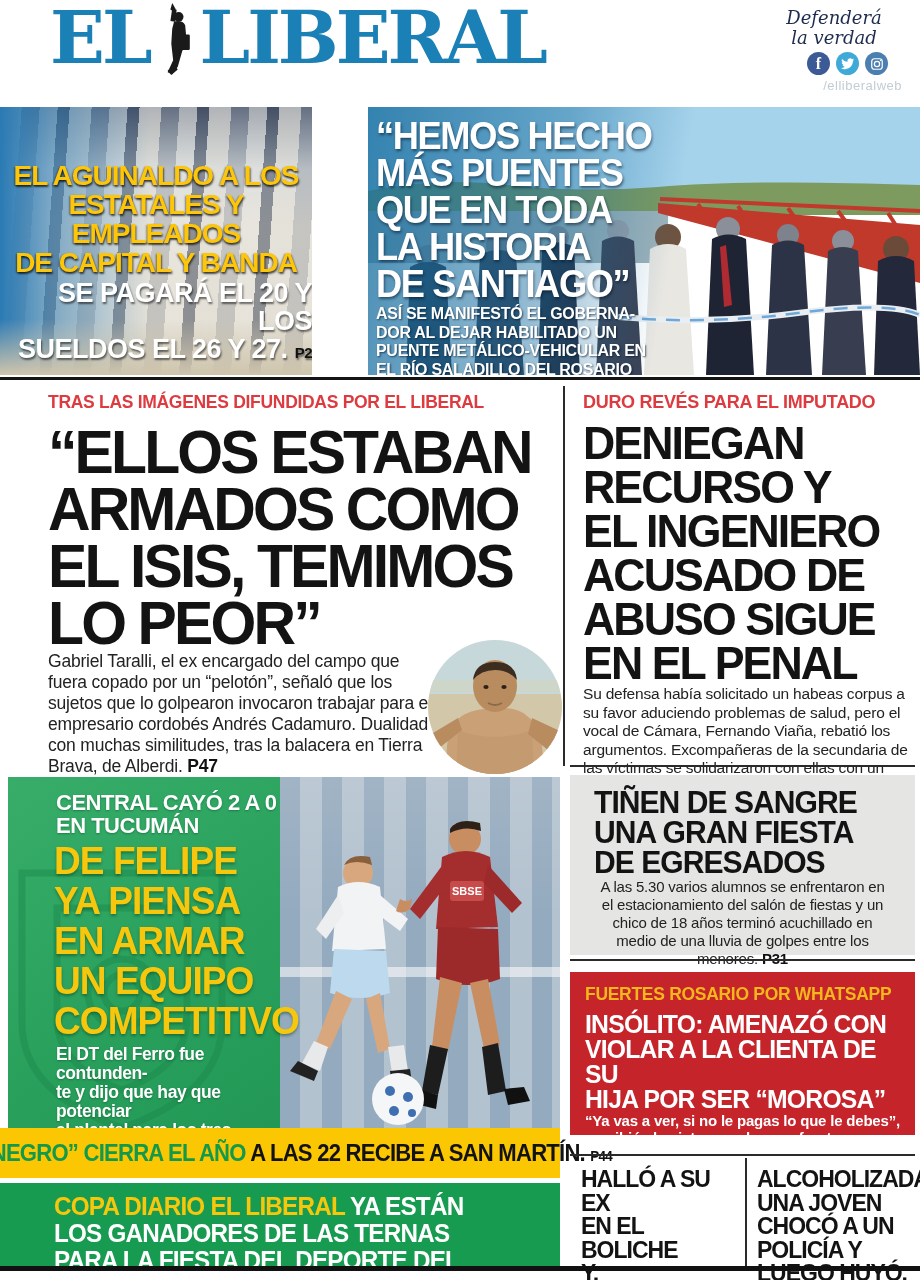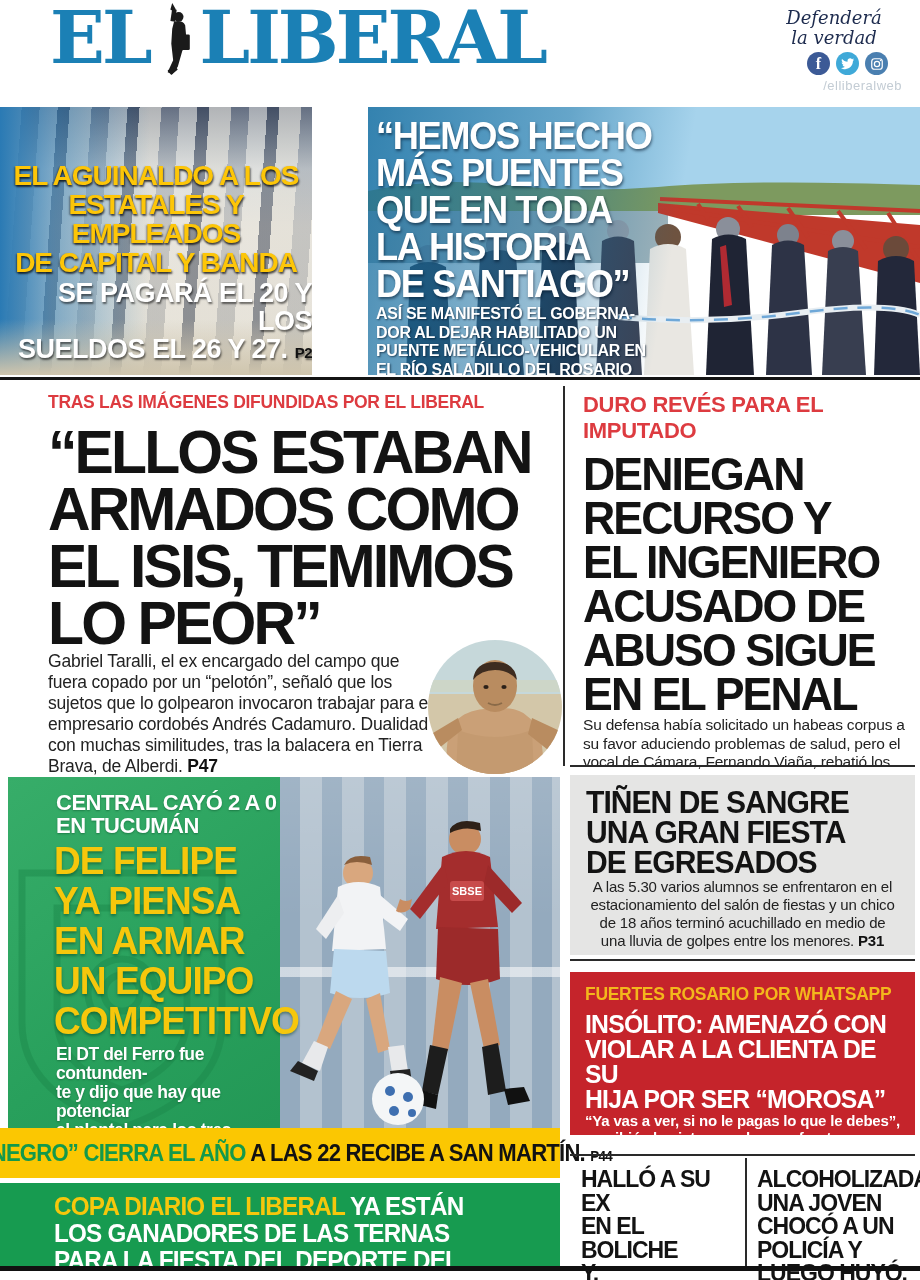--- a/index.html
+++ b/index.html
@@ -59,21 +59,21 @@
   .main-left{left:48px;top:392px;width:512px;}
   .main-left .kicker{font-size:17.5px;}
   .main-left .hl{margin-top:10px;font-size:62px;line-height:57px;letter-spacing:-3px;
                  transform:scaleX(.95);transform-origin:0 0;}
   .main-left .body{margin-top:12px;width:388px;font-size:17.5px;line-height:21px;color:#222;letter-spacing:-0.2px;}
   .pg{font-weight:bold;color:#111;}
   .man-circle{left:428px;top:640px;width:134px;height:134px;border-radius:50%;overflow:hidden;
               background:linear-gradient(180deg,#c6d8da 0 40%,#d3c7a9 40% 100%);}
   .col-rule{left:563px;top:386px;width:2px;height:380px;background:#2a2a2a;}
   .main-right{left:583px;top:392px;width:332px;}
-  .main-right .kicker{font-size:22px;}
+  .main-right .kicker{font-size:18px;}
   .main-right .hl{margin-top:8px;font-size:47px;line-height:44px;letter-spacing:-2px;
                   transform:scaleX(.95);transform-origin:0 0;}
   .main-right .body{margin-top:10px;font-size:15.5px;line-height:18.5px;color:#222;letter-spacing:-0.2px;}
   .rule-h{background:#2a2a2a;height:2px;}
 
   
   .sports{left:8px;top:777px;width:552px;height:351px;overflow:hidden;
           background:linear-gradient(145deg,#37ad69 0,#28a05c 45%,#1e9050 100%);}
   .sports .shield{position:absolute;left:-6px;top:66px;opacity:.5;}
   .pitch{position:absolute;left:272px;top:0;width:280px;height:100%;
@@ -85,21 +85,21 @@
   .pitch svg{position:absolute;inset:0;}
   .sports-kicker{left:48px;top:14px;color:#fff;font-weight:bold;font-size:22px;line-height:23px;
                  letter-spacing:-0.5px;text-shadow:0 1px 2px rgba(0,60,30,.4);z-index:3;}
   .sports-hl{left:46px;top:64px;color:#f6c70c;font-weight:bold;font-size:39px;line-height:40px;
              letter-spacing:-1px;transform:scaleX(.95);transform-origin:0 0;
              text-shadow:0 2px 3px rgba(0,60,30,.45);z-index:3;}
   .sports-body{left:48px;top:268px;width:238px;color:#fff;font-weight:bold;font-size:17.5px;line-height:19px;
                letter-spacing:-0.4px;text-shadow:0 1px 2px rgba(0,60,30,.4);z-index:3;}
 
   
-  .graybox{left:570px;top:775px;width:345px;height:180px;background:#e5e5e4;box-sizing:border-box;padding:13px 16px;}
+  .graybox{left:570px;top:775px;width:345px;height:180px;background:#e5e5e4;box-sizing:border-box;padding:13px 24px;}
   .graybox .hl{font-size:31px;line-height:30px;letter-spacing:-1px;transform:scaleX(.97);transform-origin:0 0;}
   .graybox .body{margin-top:9px;font-size:15px;line-height:18px;color:#222;letter-spacing:-0.2px;text-align:center;}
   .redbox{left:570px;top:972px;width:345px;height:163px;background:#c5242b;box-sizing:border-box;padding:12px 15px;}
   .redbox .kicker{color:#f3b71c;font-size:17.5px;}
   .redbox .hl{color:#fff;margin-top:7px;font-size:25.5px;line-height:25px;letter-spacing:-0.8px;
               transform:scaleX(.97);transform-origin:0 0;}
   .redbox .body{color:#fff;font-weight:bold;margin-top:8px;font-size:15px;line-height:17px;letter-spacing:-0.2px;}
   .redbox .pg{color:#fff;font-size:13px;}
 
   

